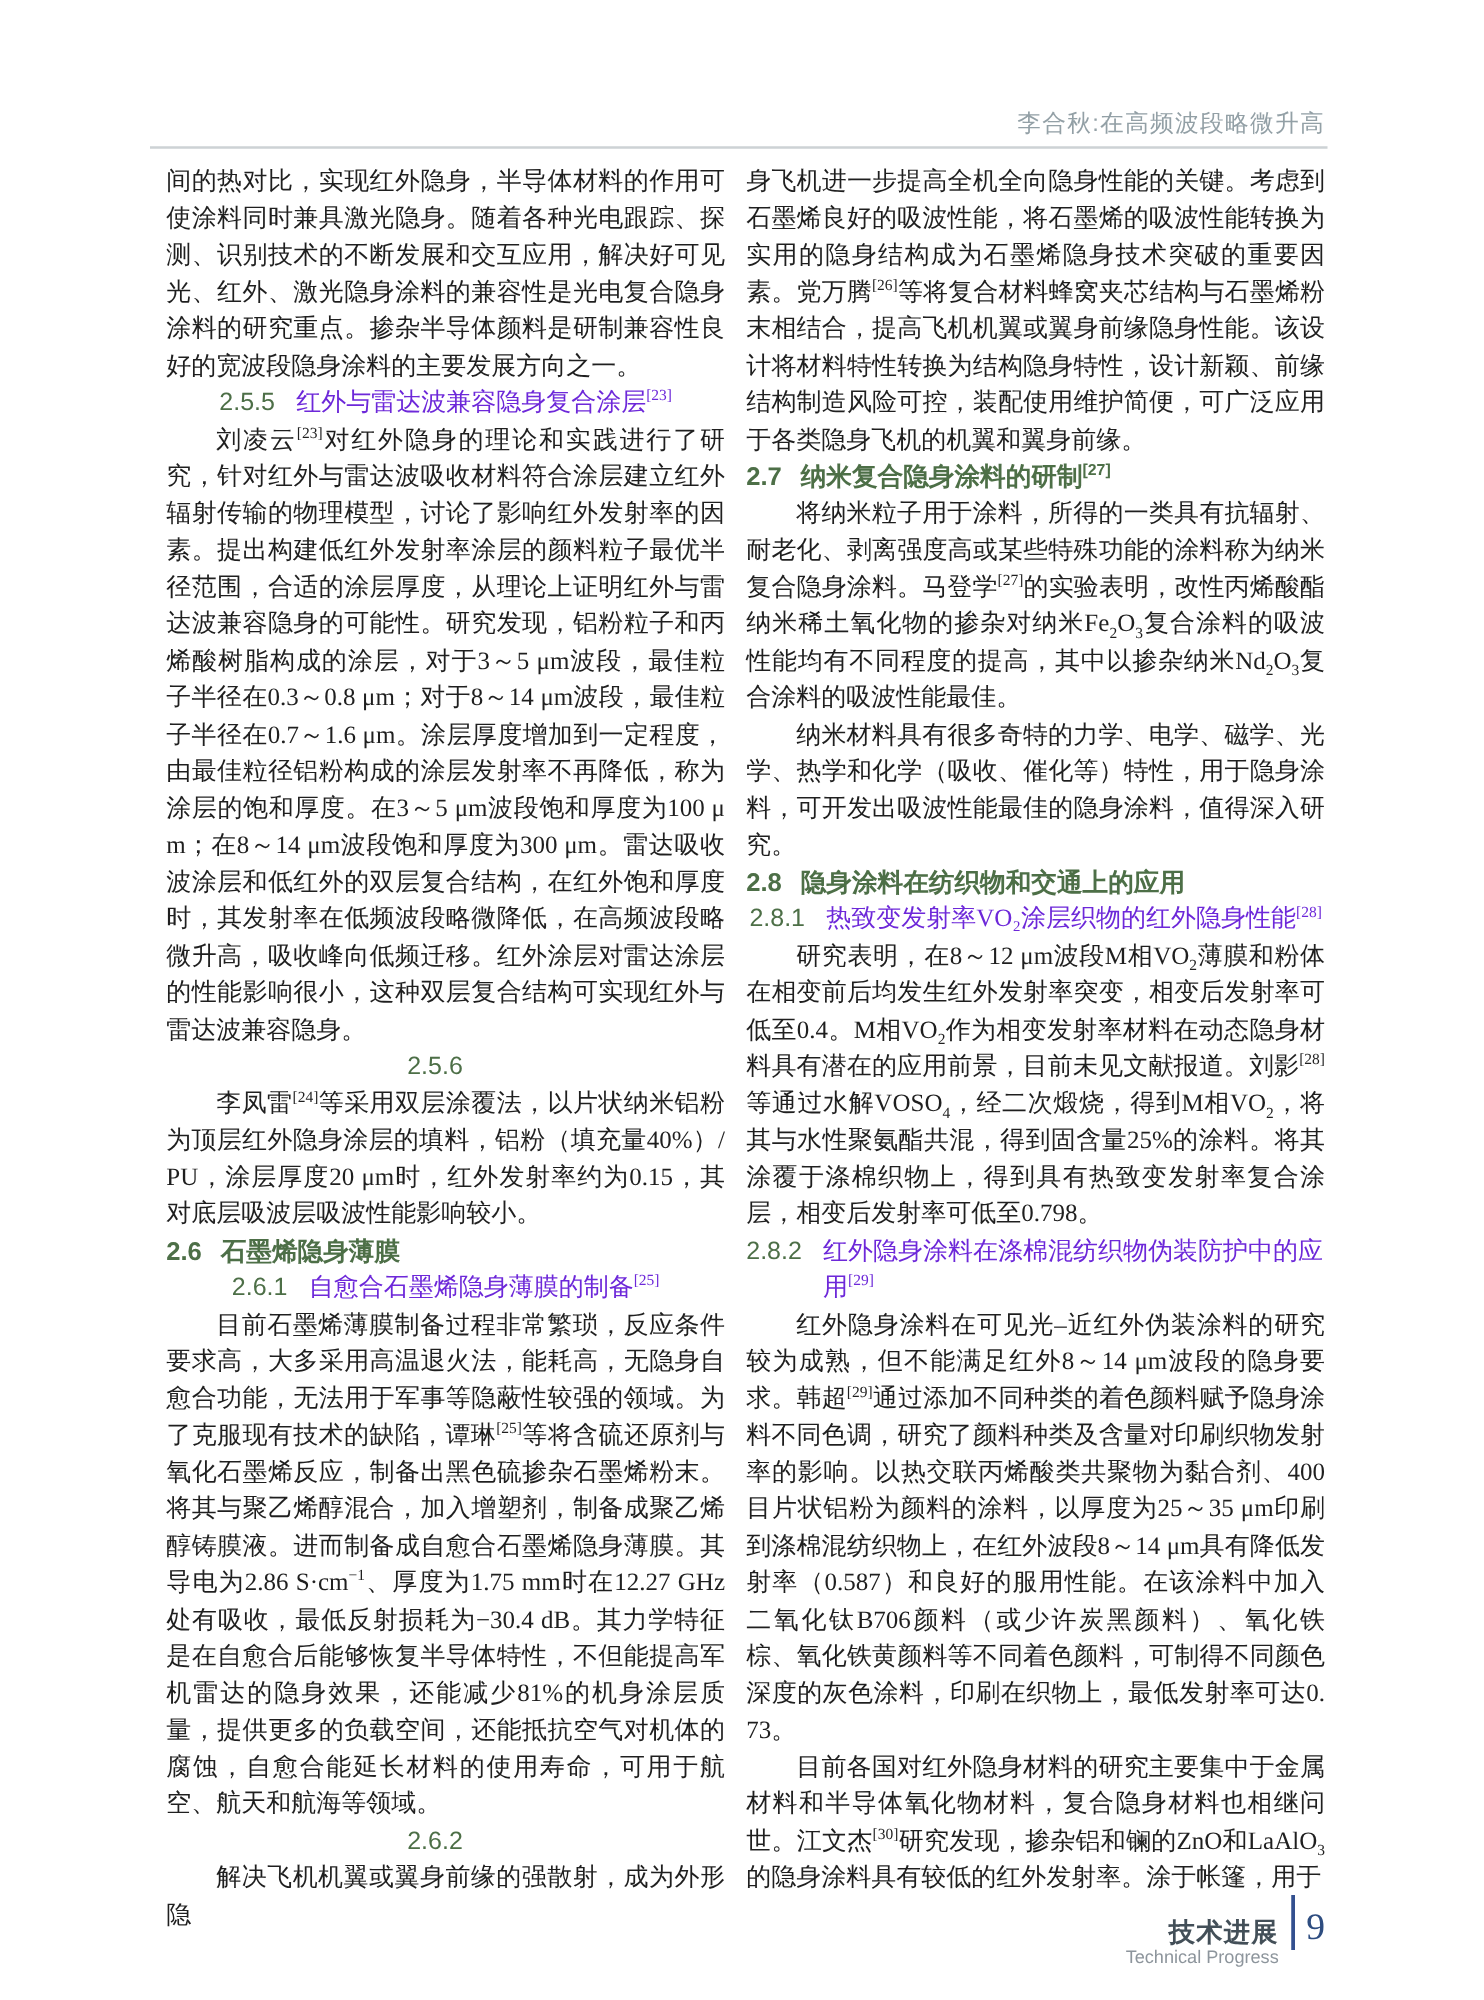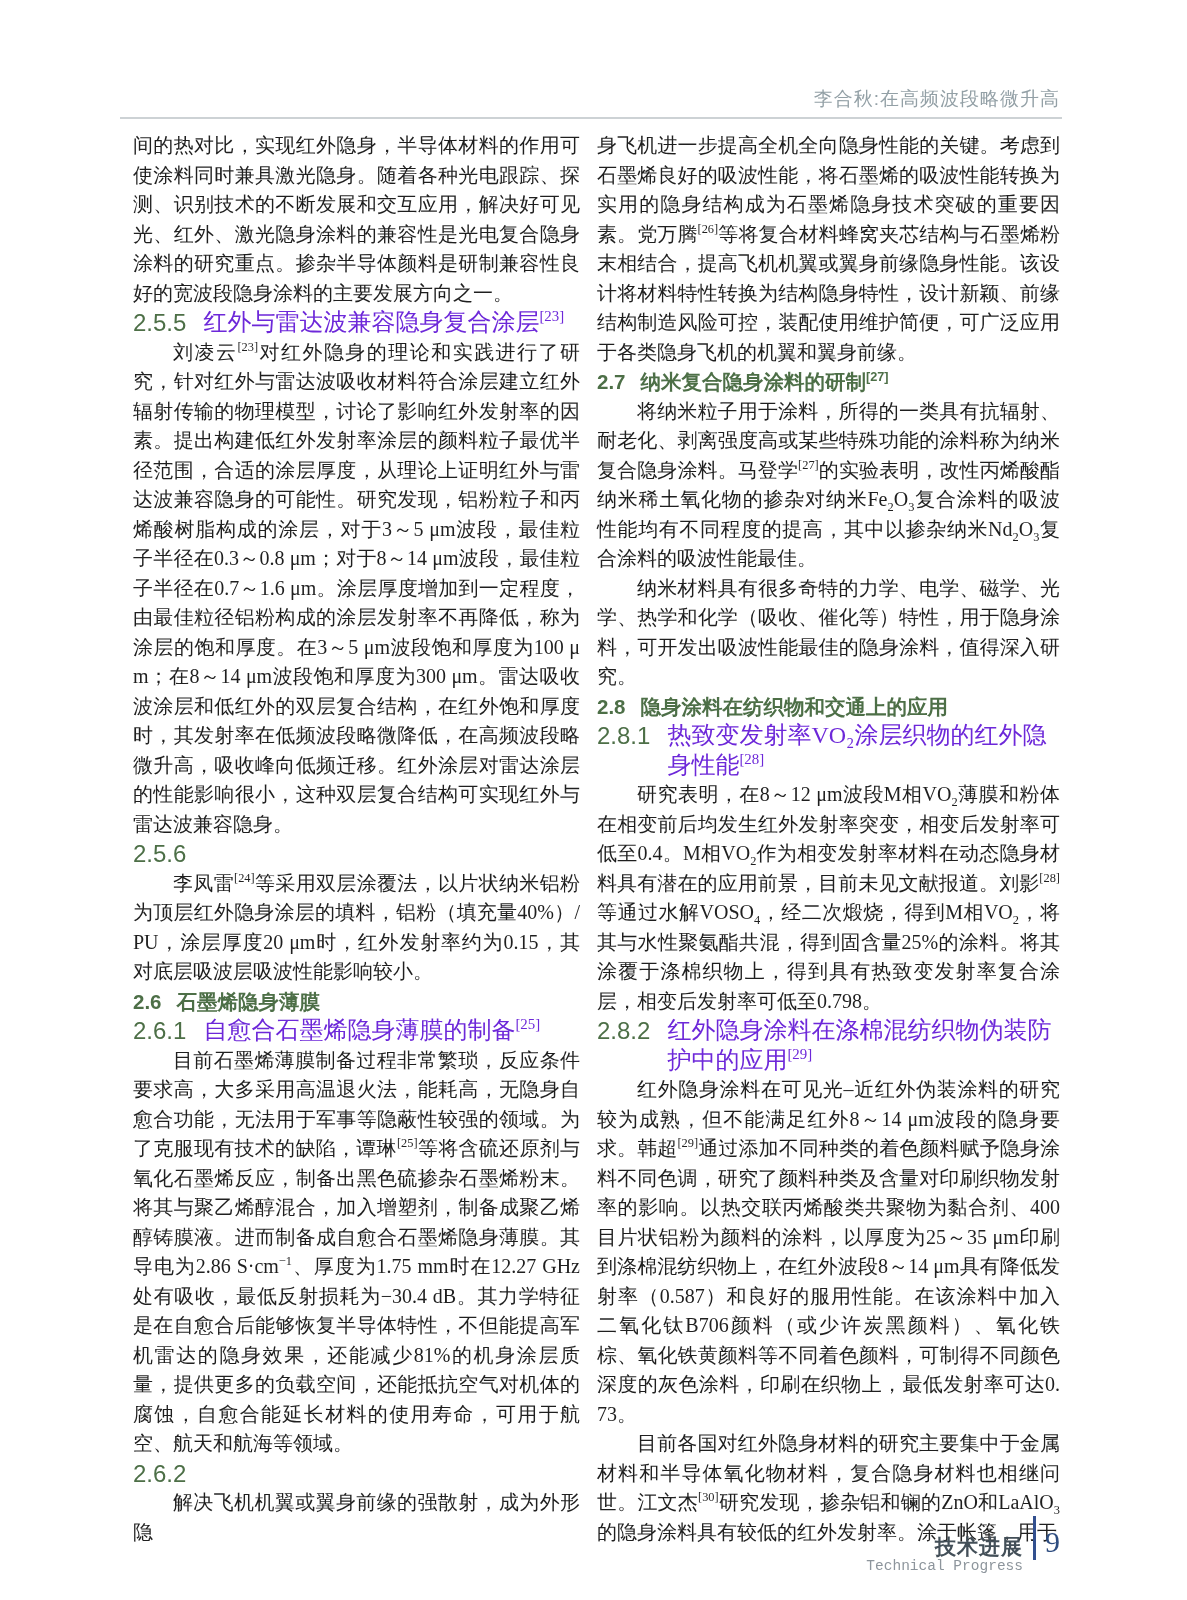--- a/index.html
+++ b/index.html
@@ -49,42 +49,42 @@
     display: flex;
     font-family: "Liberation Sans", "DejaVu Sans", sans-serif;
     font-weight: bold;
     color: var(--heading-green, #4d6f47);
     font-size: 20.5px; line-height: 29.5px;
   }
   .heading2 .hnum { flex: none; margin-right: 15px; }
 
   .heading3 {
     display: flex;
-    font-size: 24px; line-height: 29.5px;
+    font-size: 20px; line-height: 29.5px; justify-content: center;
   }
   .heading3 .hnum {
     flex: none; margin-right: 17px;
     font-family: "Liberation Sans", "DejaVu Sans", sans-serif;
     color: var(--heading-green, #4d6f47);
   }
   .heading3 .htitle { color: #6d28d9; text-align: left; }
 
   
   .footer {
     position: absolute; top: 1500px; right: 127px;
     display: flex; align-items: center;
   }
   .footer .section-names { text-align: right; }
   .footer .section-cn {
     font-family: "Liberation Sans", "DejaVu Sans", sans-serif;
     font-weight: bold; font-size: 21px; line-height: 22px;
     color: #434f58; letter-spacing: 1px; margin-top: 36px;
   }
   .footer .section-en {
-    font-family: Liberation Mono, monospace;
+    font-family: Liberation Sans, sans-serif;
     font-size: 14.5px; line-height: 17px; color: #8d959c;
   }
   .footer .bar {
     width: 3px; height: 44px; margin: 0 9px 0 10px;
     background: var(--footer-blue, #33508f);
   }
   .footer .page-num {
     font-family: "Liberation Serif", "DejaVu Serif", serif;
     font-size: 30px; color: var(--page-navy, #2e4d80);
     padding-top: 8px;

